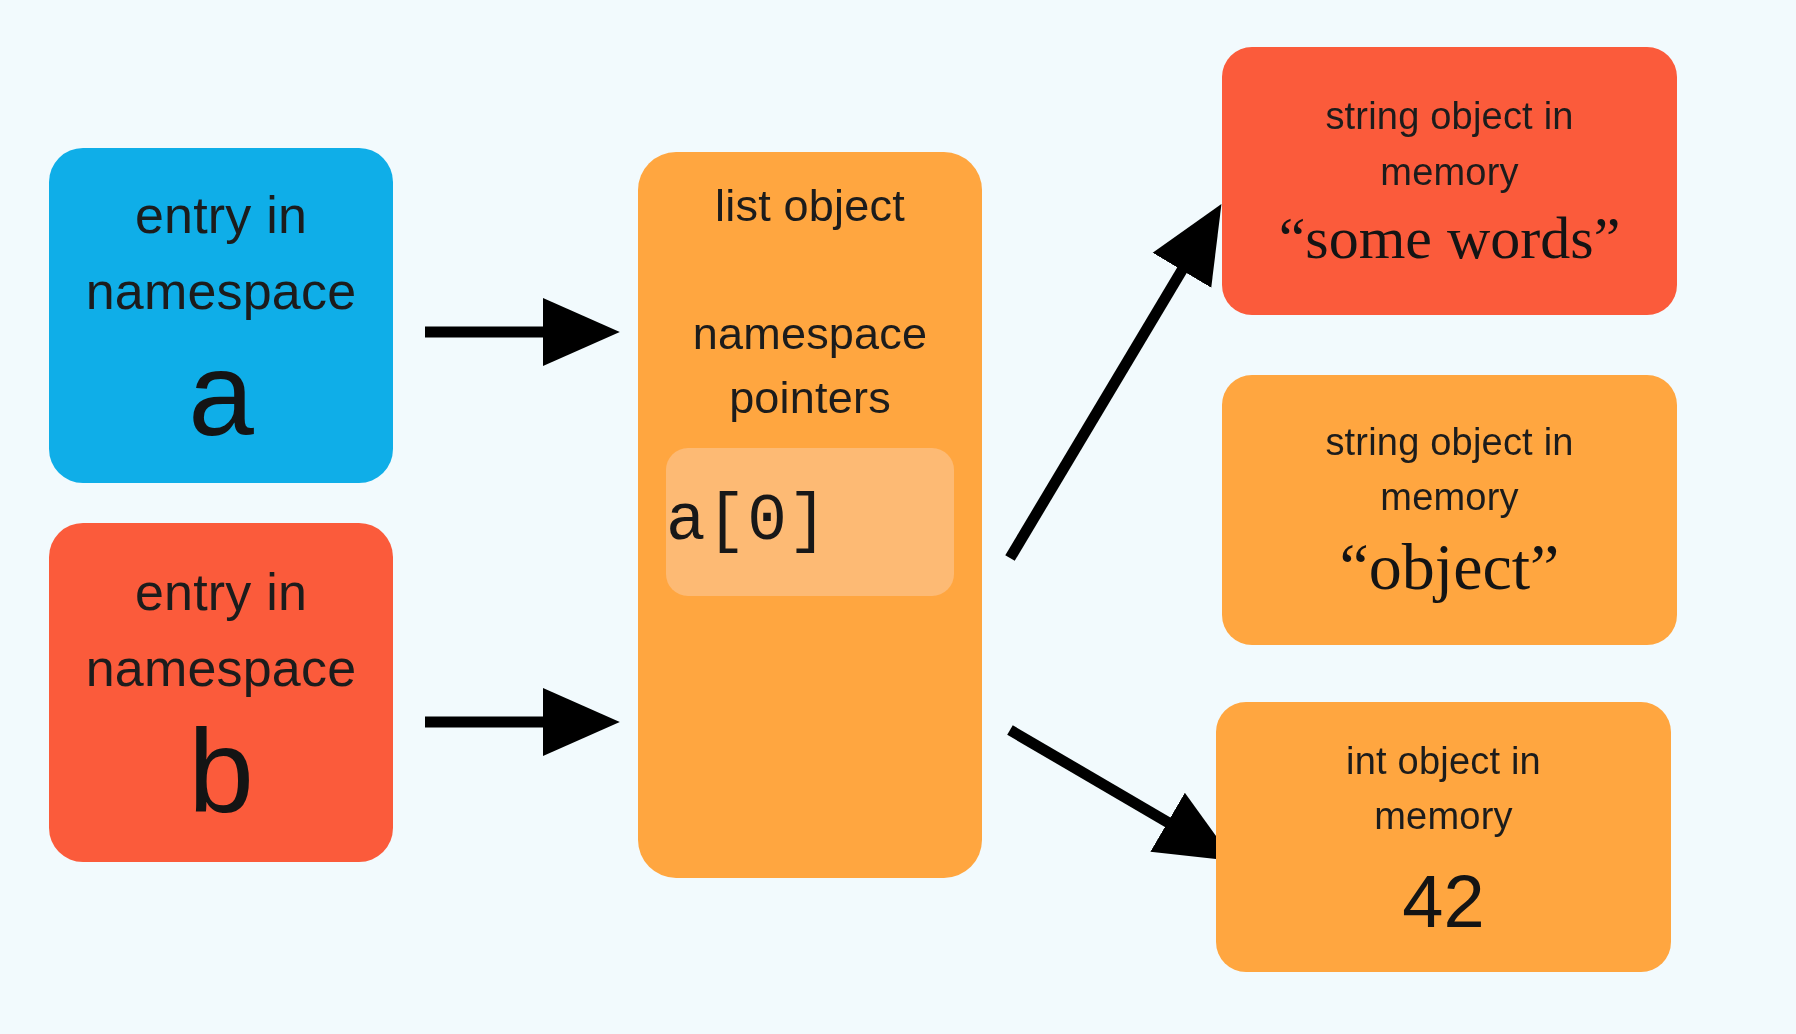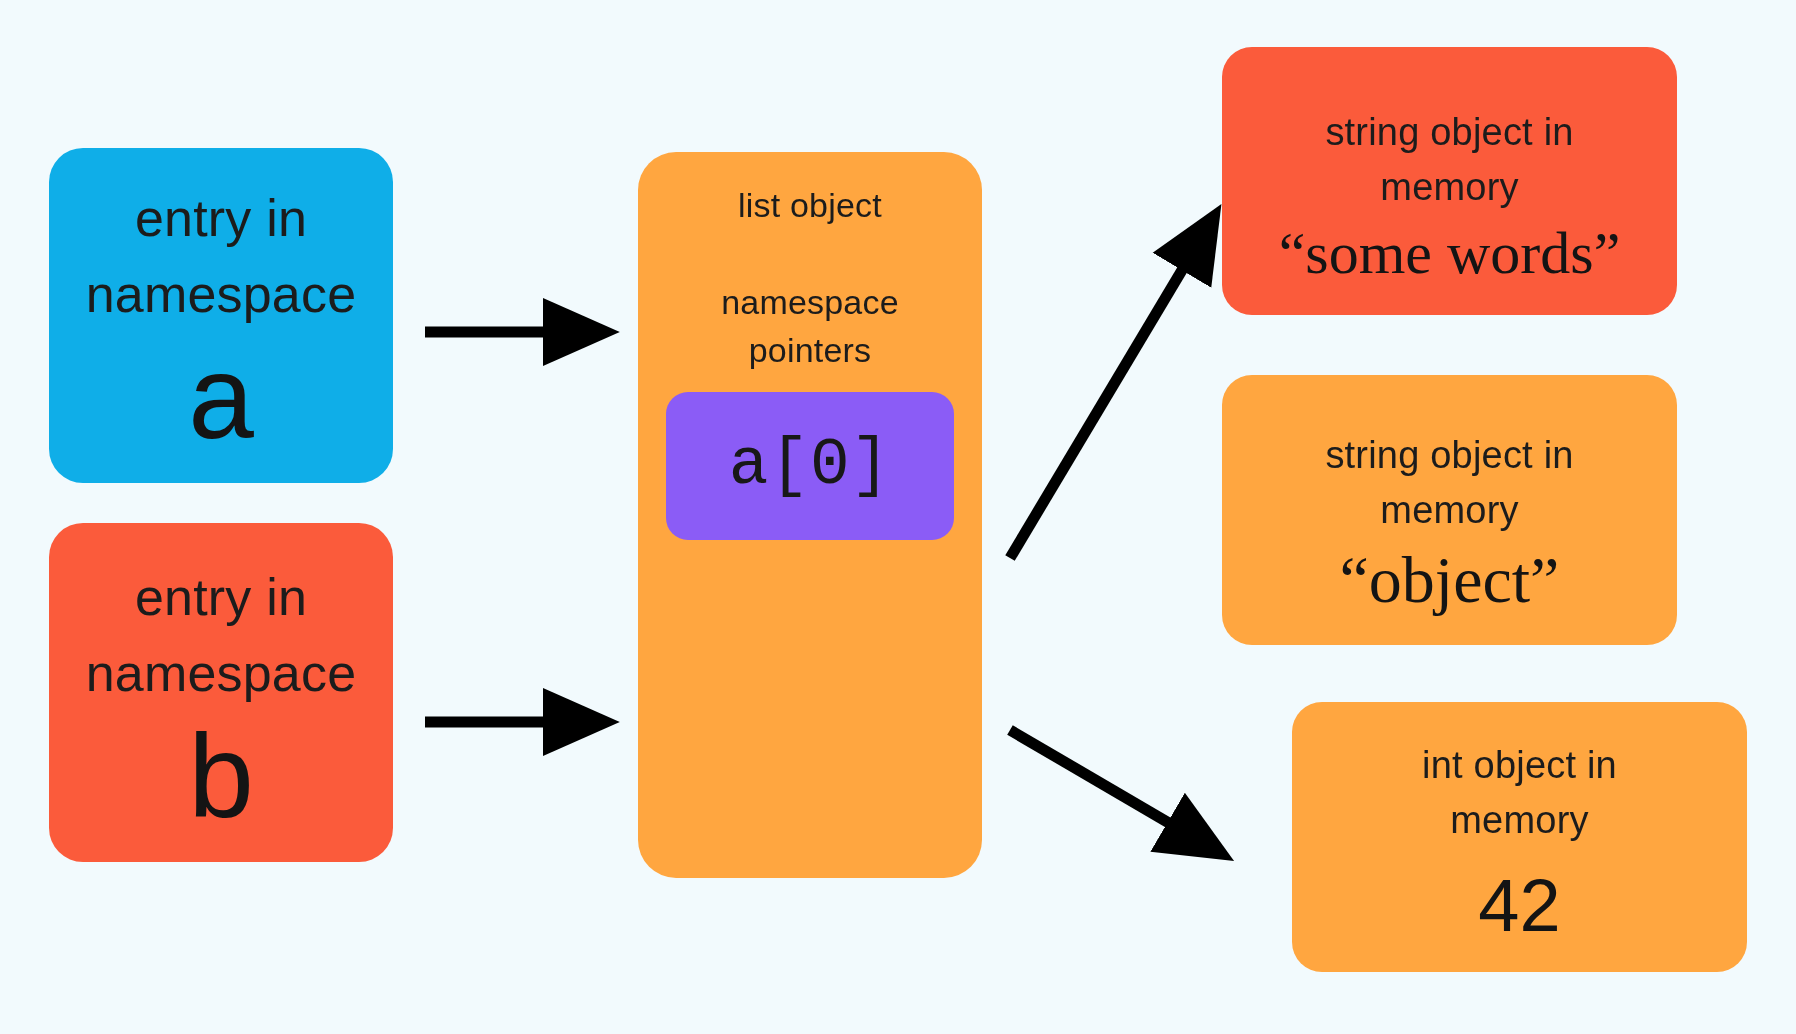--- a/index.html
+++ b/index.html
@@ -23,23 +23,23 @@
   }
 
   
   .card {
     position: absolute;
     box-sizing: border-box;
     border-radius: 34px;
     display: flex;
     flex-direction: column;
     align-items: center;
-    justify-content: flex-end;
+    justify-content: center;
     text-align: center;
-    padding: 27px 18px;
+    padding: 4px 18px;
   }
   .card .label {
     font-family: "Liberation Sans", sans-serif;
     font-size: 52px;
     line-height: 1.45;
     color: #1c1c1c;
     letter-spacing: 0.2px;
   }
   .card .big-var {
     font-family: "Liberation Sans", sans-serif;
@@ -80,33 +80,31 @@
   
   #card-list {
     left: 638px; top: 152px;
     width: 344px; height: 726px;
     background: #ffa640;
     justify-content: flex-start;
     padding: 22px 14px 22px 14px;
     border-radius: 38px;
   }
   #card-list .label {
-    font-size: 34px;
+    font-size: 45px;
     line-height: 1.42;
-    margin-top: 7px;
   }
   .slot {
     box-sizing: border-box;
     width: 288px;
     height: 148px;
-    background: #8b5cf6;
+    background: #fdba74;
     border-radius: 22px;
     display: flex;
     align-items: center;
-    justify-content: center;
     margin-top: 18px;
   }
   .slot .slot-text {
     font-family: "Liberation Mono", "DejaVu Sans Mono", monospace;
     font-size: 66px;
     line-height: 1;
     color: #181818;
     letter-spacing: 1px;
     white-space: pre;
   }
@@ -118,21 +116,21 @@
     background: #fb5b3b;
     border-radius: 30px;
   }
   #card-str2 {
     left: 1222px; top: 375px;
     width: 455px; height: 270px;
     background: #ffa640;
     border-radius: 30px;
   }
   #card-int {
-    left: 1292px; top: 702px;
+    left: 1216px; top: 702px;
     width: 455px; height: 270px;
     background: #ffa640;
     border-radius: 30px;
   }
   #card-str1 .label,
   #card-str2 .label,
   #card-int .label {
     font-size: 38px;
     line-height: 1.45;
   }

